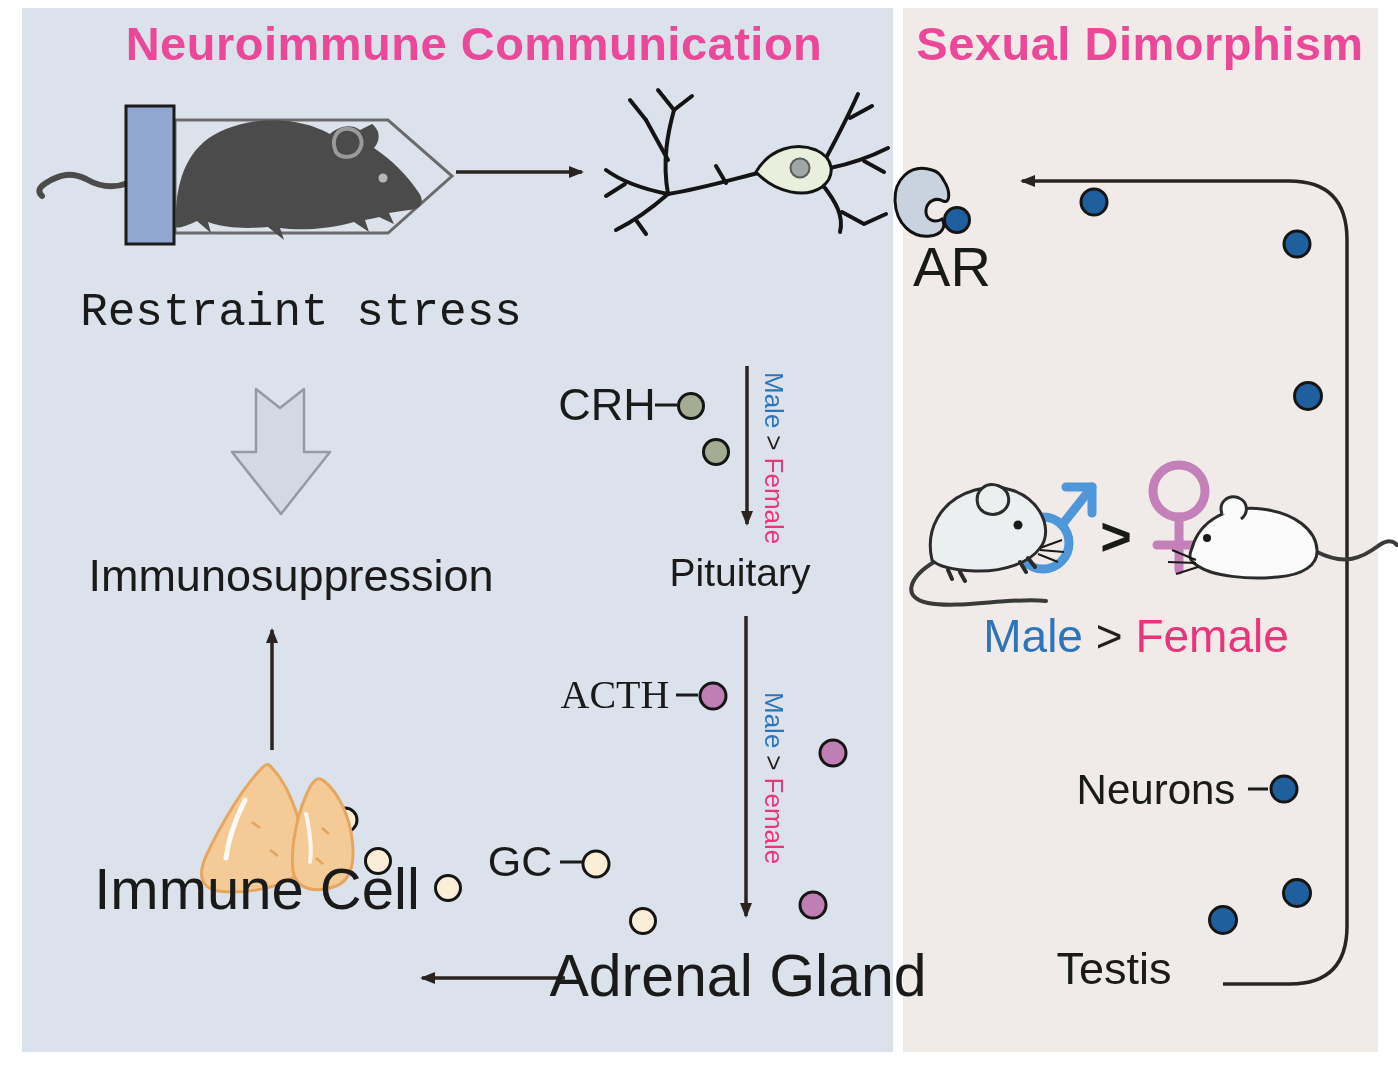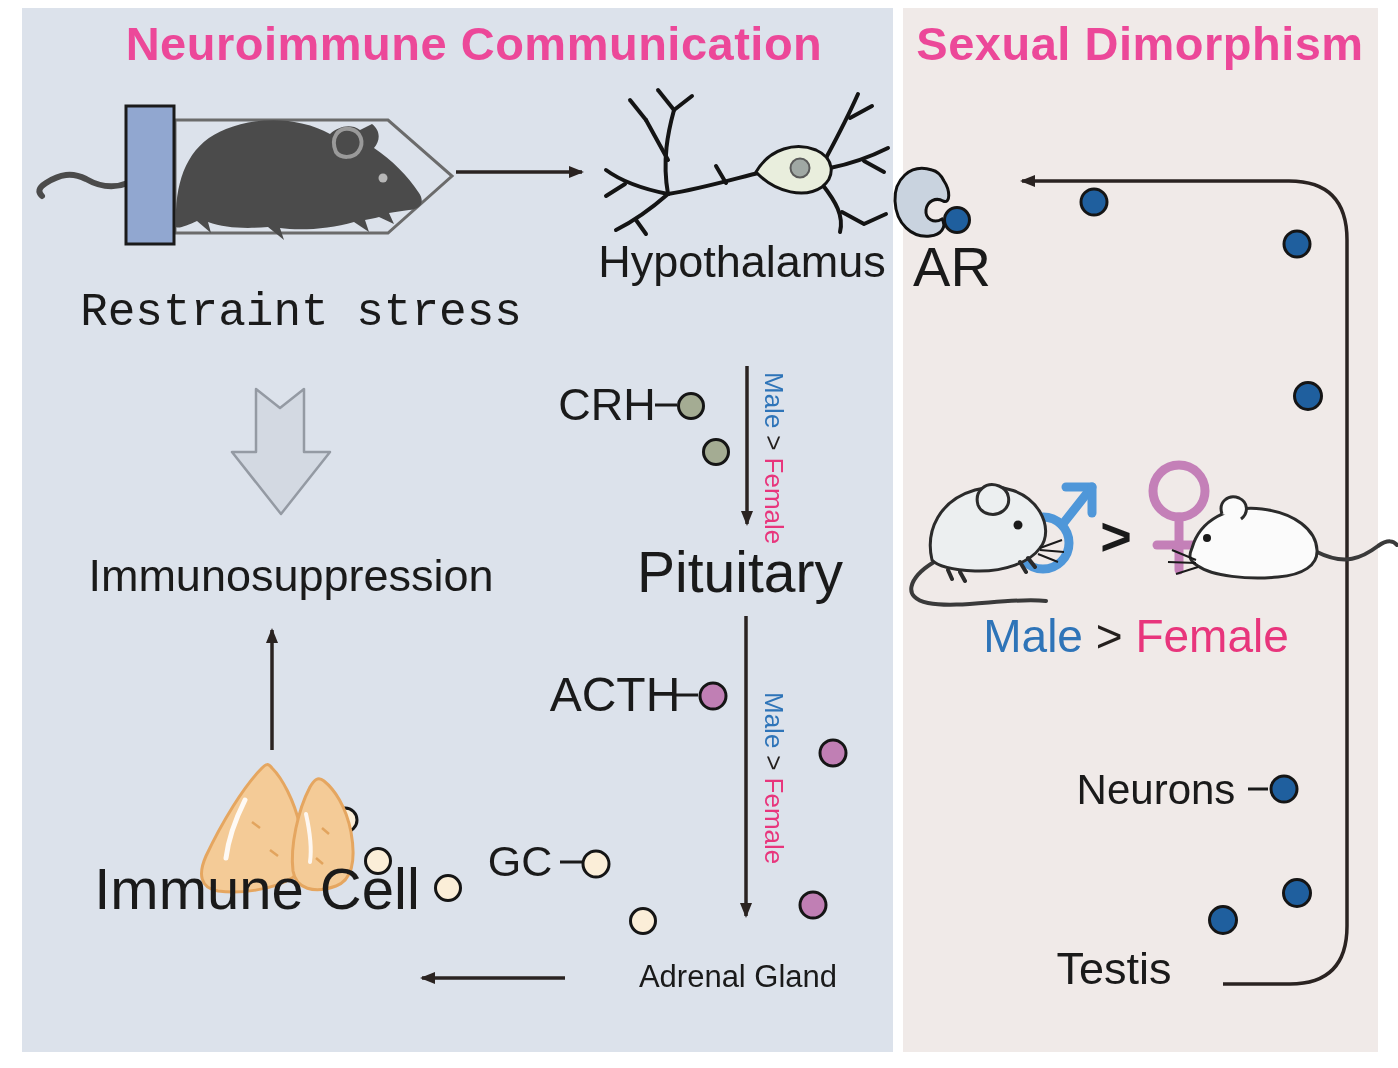--- a/index.html
+++ b/index.html
@@ -182,43 +182,42 @@
       <circle cx="1207" cy="538" r="4" fill="#1a1a1a"></circle>
       <path d="M1196,560 L1172,550 M1196,563 L1168,562 M1198,567 L1176,574" stroke="#1a1a1a" stroke-width="2" fill="none"></path>
     </g>
   </svg>
 
   <div class="label panel-title" style="left:474px;top:44px;">Neuroimmune Communication</div>
   <div class="label panel-title" style="left:1140px;top:44px;">Sexual Dimorphism</div>
 
   <div class="label" style="left:301px;top:313px;font-size:46px;font-family:Liberation Mono, monospace;">Restraint stress</div>
 
-  <div class="label" style="left:742px;top:262px;font-size:45px;">Hypothalamus</div>
 
   <div class="label" style="left:607px;top:405px;font-size:45px;">CRH</div>
 
   <div class="vlabel" style="left:789px;top:372px;">
     <span class="male-txt">Male</span><span class="sp"></span><span class="gt-txt">&gt;</span><span class="sp"></span><span class="female-txt">Female</span>
   </div>
 
-  <div class="label" style="left:740px;top:573px;font-size:57px;">Pituitary</div>
-
-  <div class="label" style="left:615px;top:695px;font-size:48px;">ACTH</div>
+  <div class="label" style="left:740px;top:573px;font-size:39px;">Pituitary</div>
+
+  <div class="label" style="left:615px;top:695px;font-size:40px;font-family:Liberation Serif, serif;">ACTH</div>
 
   <div class="vlabel" style="left:789px;top:692px;">
     <span class="male-txt">Male</span><span class="sp"></span><span class="gt-txt">&gt;</span><span class="sp"></span><span class="female-txt">Female</span>
   </div>
 
   <div class="label" style="left:520px;top:862px;font-size:43px;">GC</div>
 
   <div class="label" style="left:291px;top:576px;font-size:45px;">Immunosuppression</div>
 
   <div class="label" style="left:257px;top:889px;font-size:58px;">Immune Cell</div>
 
-  <div class="label" style="left:738px;top:977px;font-size:31px;">Adrenal Gland</div>
+  <div class="label" style="left:738px;top:977px;font-size:59px;">Adrenal Gland</div>
 
   <div class="label" style="left:952px;top:267px;font-size:56px;">AR</div>
 
   <div class="label" style="left:1116px;top:536px;font-size:54px;font-weight:600;">&gt;</div>
 
   <div class="label" style="left:1136px;top:636px;font-size:46px;">
     <span class="male-txt">Male</span>
     <span class="gt-txt">&gt;</span>
     <span class="female-txt">Female</span>
   </div>

